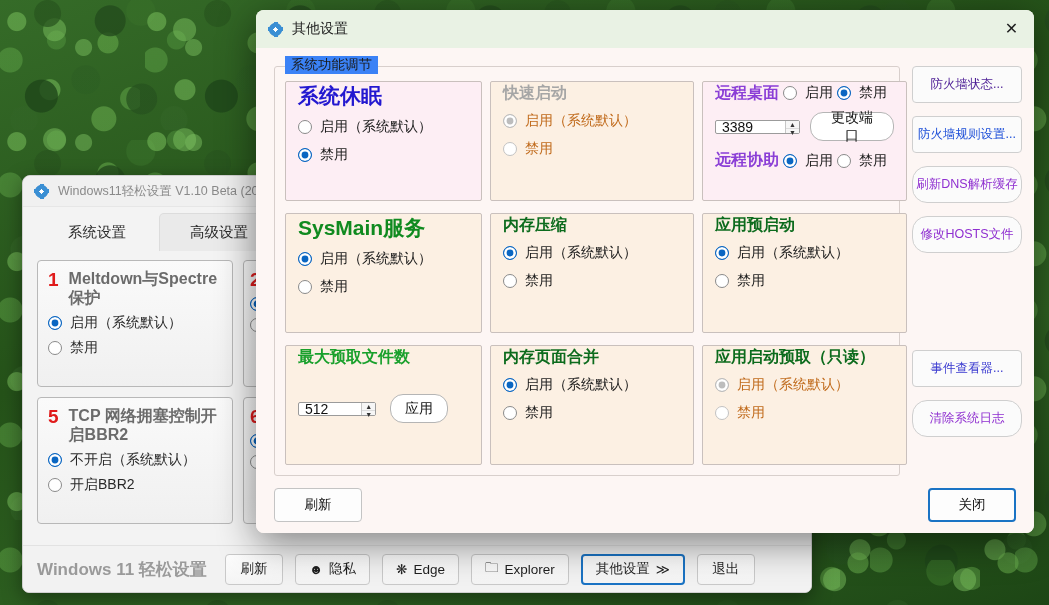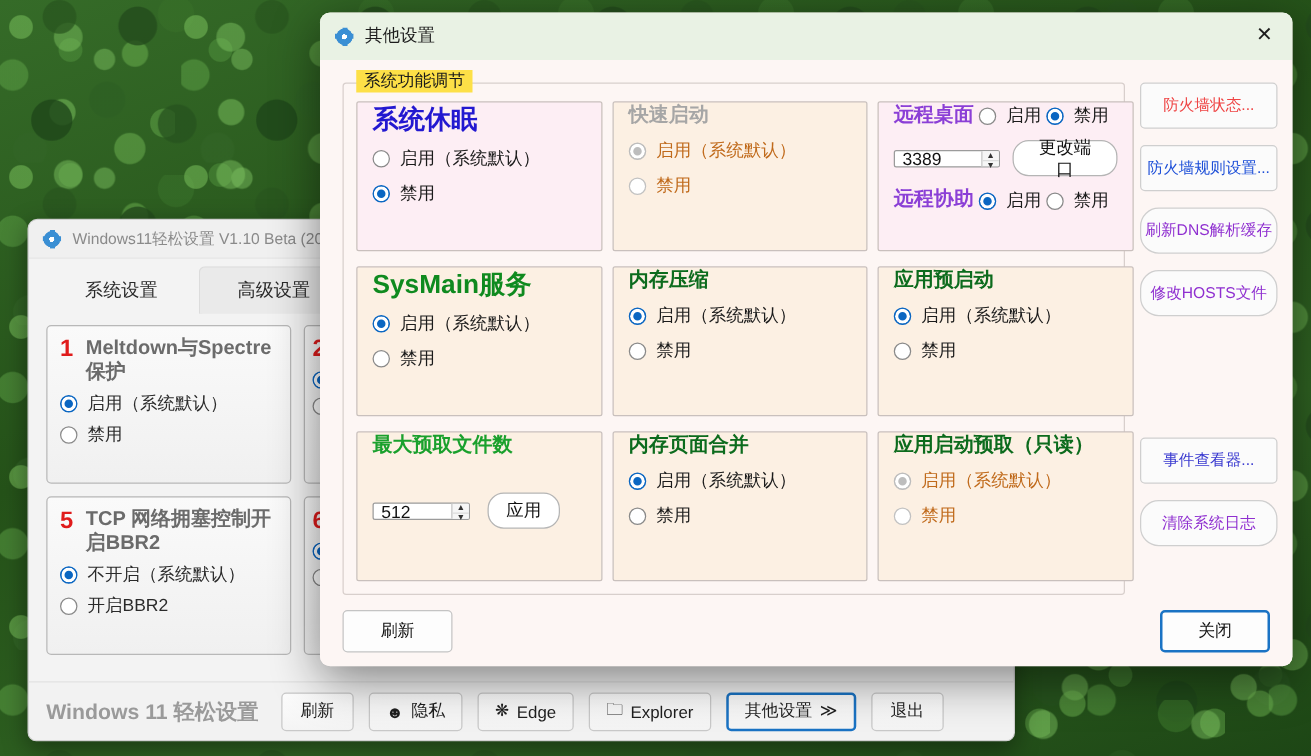--- a/index.html
+++ b/index.html
@@ -127,21 +127,21 @@
     display: flex; align-items: center; justify-content: center;
     font-size: 16px; color: #1d1d1d; line-height: 1;
   }
   .dlg-body { position: relative; height: 485px; background: #fdf6f4; }
 
   .groupbox {
     position: absolute; left: 18px; top: 18px; width: 626px; height: 410px;
     border: 1px solid #d8cfcc; border-radius: 3px;
   }
   .groupbox-label {
-    position: absolute; left: 10px; top: -11px; background: #fde047;
+    position: absolute; left: 10px; top: -11px; background: #3b82f6;
     padding: 0 6px; font-size: 13.5px; color: #1a1a1a;
   }
 
   .pgrid {
     position: absolute; left: 10px; top: 14px;
     display: grid; grid-template-columns: 197px 204px 205px;
     gap: 12px 8px;
   }
   .panel {
     border: 1px solid #c9c0bd; border-radius: 2px;
@@ -187,21 +187,21 @@
 
   .sidebar {
     position: absolute; left: 656px; top: 18px; width: 110px; height: 410px;
   }
   .side-btn {
     width: 110px; height: 37px; margin-bottom: 13px;
     background: #fbfbfb; border: 1px solid #cfcfcf; border-radius: 4px;
     display: flex; align-items: center; justify-content: center;
     font-size: 12.5px; white-space: nowrap;
   }
-  .side-btn.c-orange { color: #ef4444; }
+  .side-btn.c-orange { color: #4c1d95; }
   .side-btn.c-blue   { color: #1d4fd8; }
   .side-btn.c-purple { color: #8f2fd0; border-radius: 15px; }
   .side-btn.c-indigo { color: #3a3ad0; }
   .side-gap { height: 84px; }
 
   .dlg-footer {
     position: absolute; left: 0; right: 0; bottom: 0; height: 56px;
     display: flex; align-items: center; padding: 0 18px;
   }
   .foot-btn {

